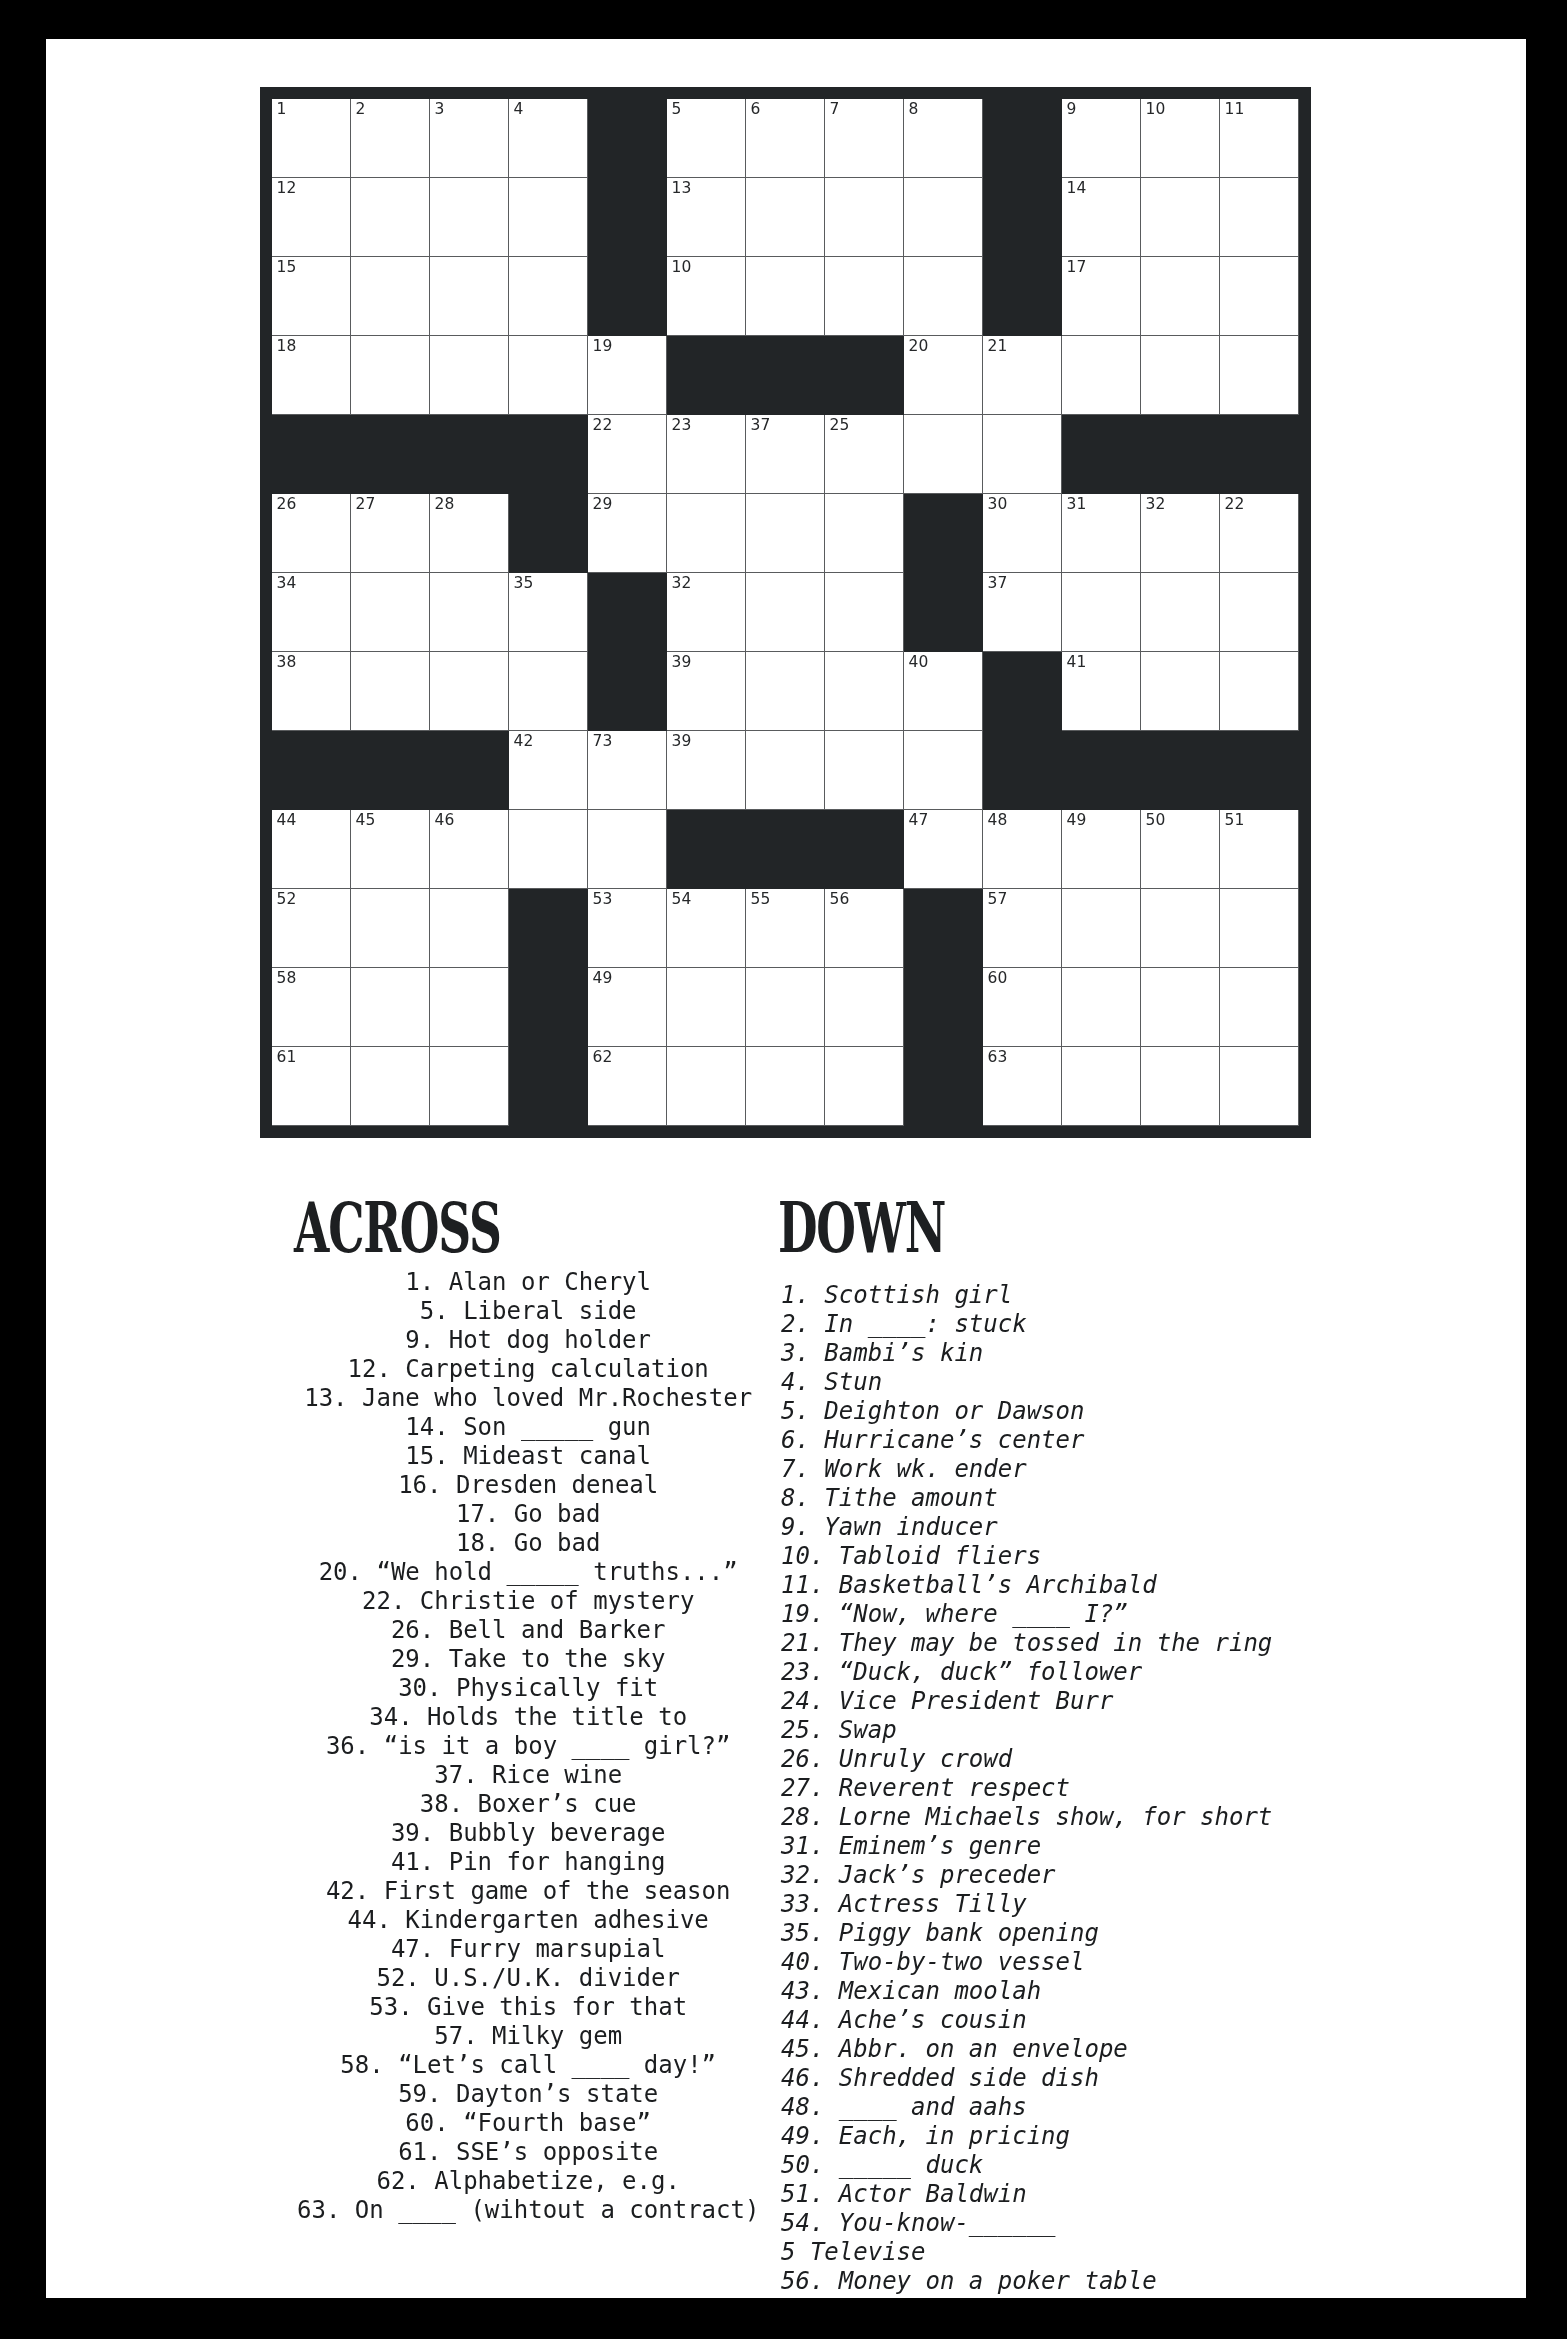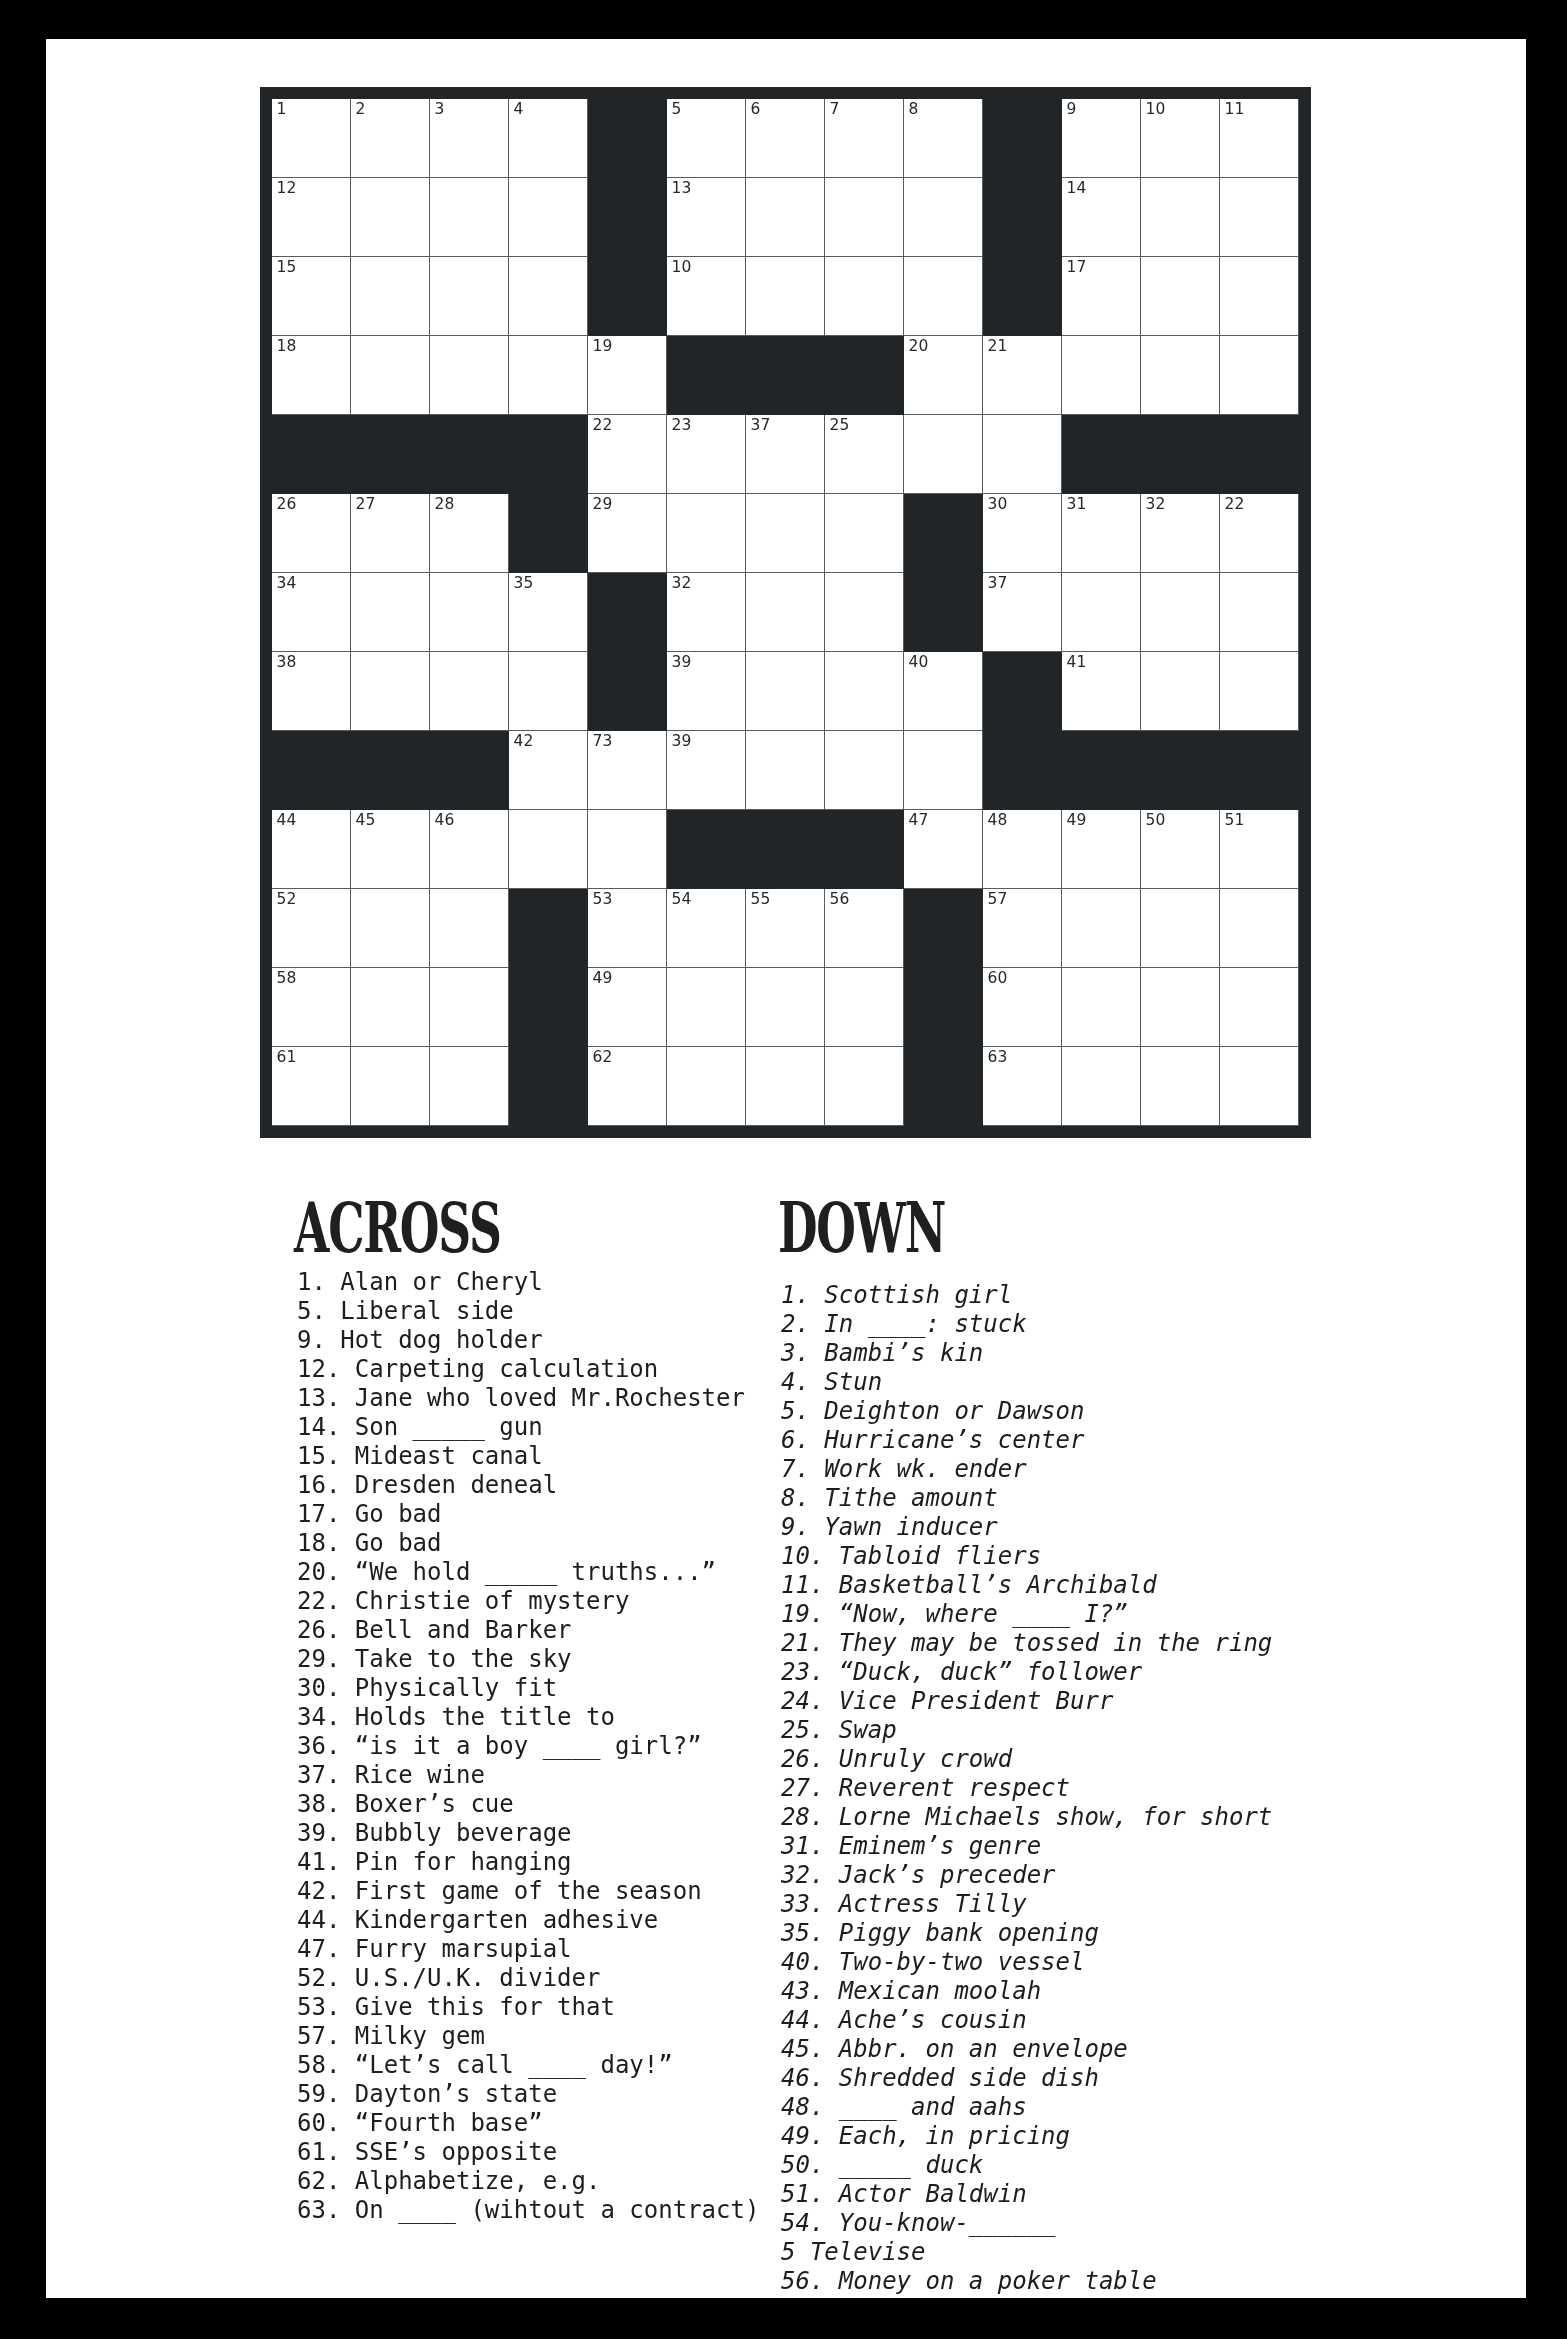--- a/index.html
+++ b/index.html
@@ -50,21 +50,21 @@
     white-space:nowrap;
   }
   .heading.across{left:294px;top:1193px;}
   .heading.down{left:778px;top:1193px;}
   .clue-list{
     position:absolute;
     font-family:"DejaVu Sans Mono","Liberation Mono",monospace;
     font-size:24px;line-height:29px;color:#1b1d1f;
     white-space:pre;
   }
-  .clue-list.across{left:297px;top:1268px;}
+  .clue-list.across{left:297px;top:1268px;text-align:center;}
   .clue-list.down{left:781px;top:1281px;font-style:italic;}
   .clue{display:block;}
 </style>
 </head>
 <body>
 
 <div class="frame"></div>
 
 <div class="grid">
     <div class="cell">

